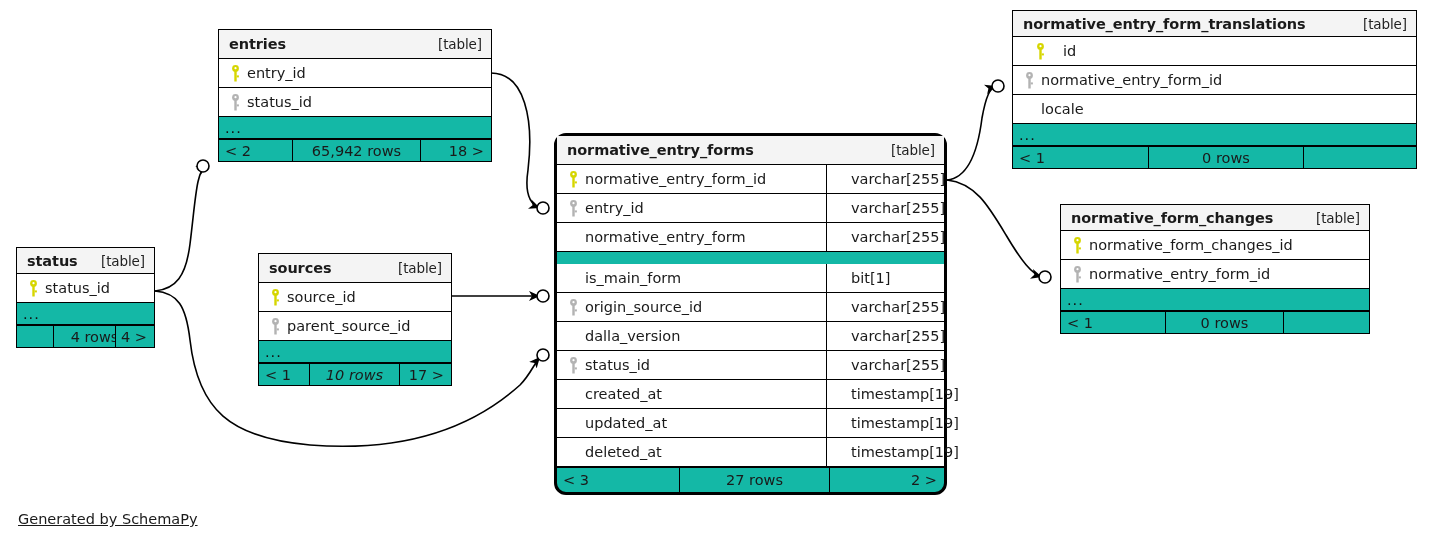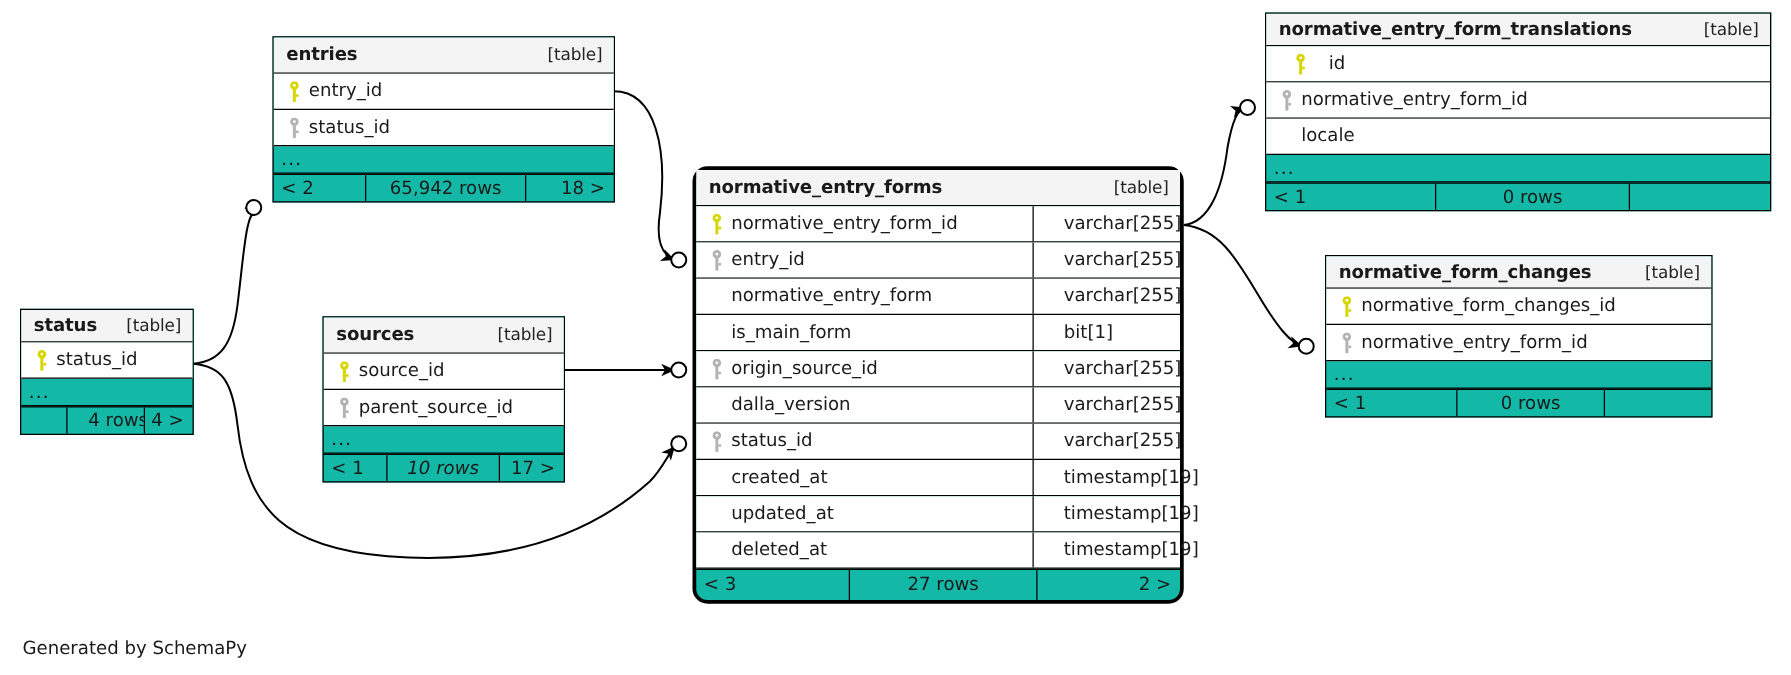--- a/index.html
+++ b/index.html
@@ -333,21 +333,21 @@
     </div>
 
     <div class="row" style="height:29px;">
       <span class="col-name">
         <span class="keycell"></span>
         <span class="colname-text">normative_entry_form</span>
       </span>
       <span class="col-type" style="width:118px;">varchar[255]</span>
     </div>
 
-    <div class="row" style="height:29px;">
+    <div class="row" style="height:29px;margin-top:12px;">
       <span class="col-name">
         <span class="keycell"></span>
         <span class="colname-text">is_main_form</span>
       </span>
       <span class="col-type" style="width:118px;">bit[1]</span>
     </div>
 
     <div class="row" style="height:29px;">
       <span class="col-name">
         <span class="keycell">
@@ -494,15 +494,15 @@
       </span>
     </div>
     <div class="ellipsis-row" style="height:22px;">...</div>
     <div class="footer-row" style="height:22px;">
       <span class="footer-cell c-left" style="width:104px;">&lt; 1</span>
       <span class="footer-cell c-mid" style="width:118px;">0 rows</span>
       <span class="footer-cell c-right" style="width:86px;"></span>
     </div>
   </div>
 
-  <div class="credit" style="left:18px; top:511px;">Generated by SchemaPy</div>
+  <div class="credit" style="left:18px; top:511px;text-decoration:underline;">Generated by SchemaPy</div>
 
 </div>
 
 </body></html>

